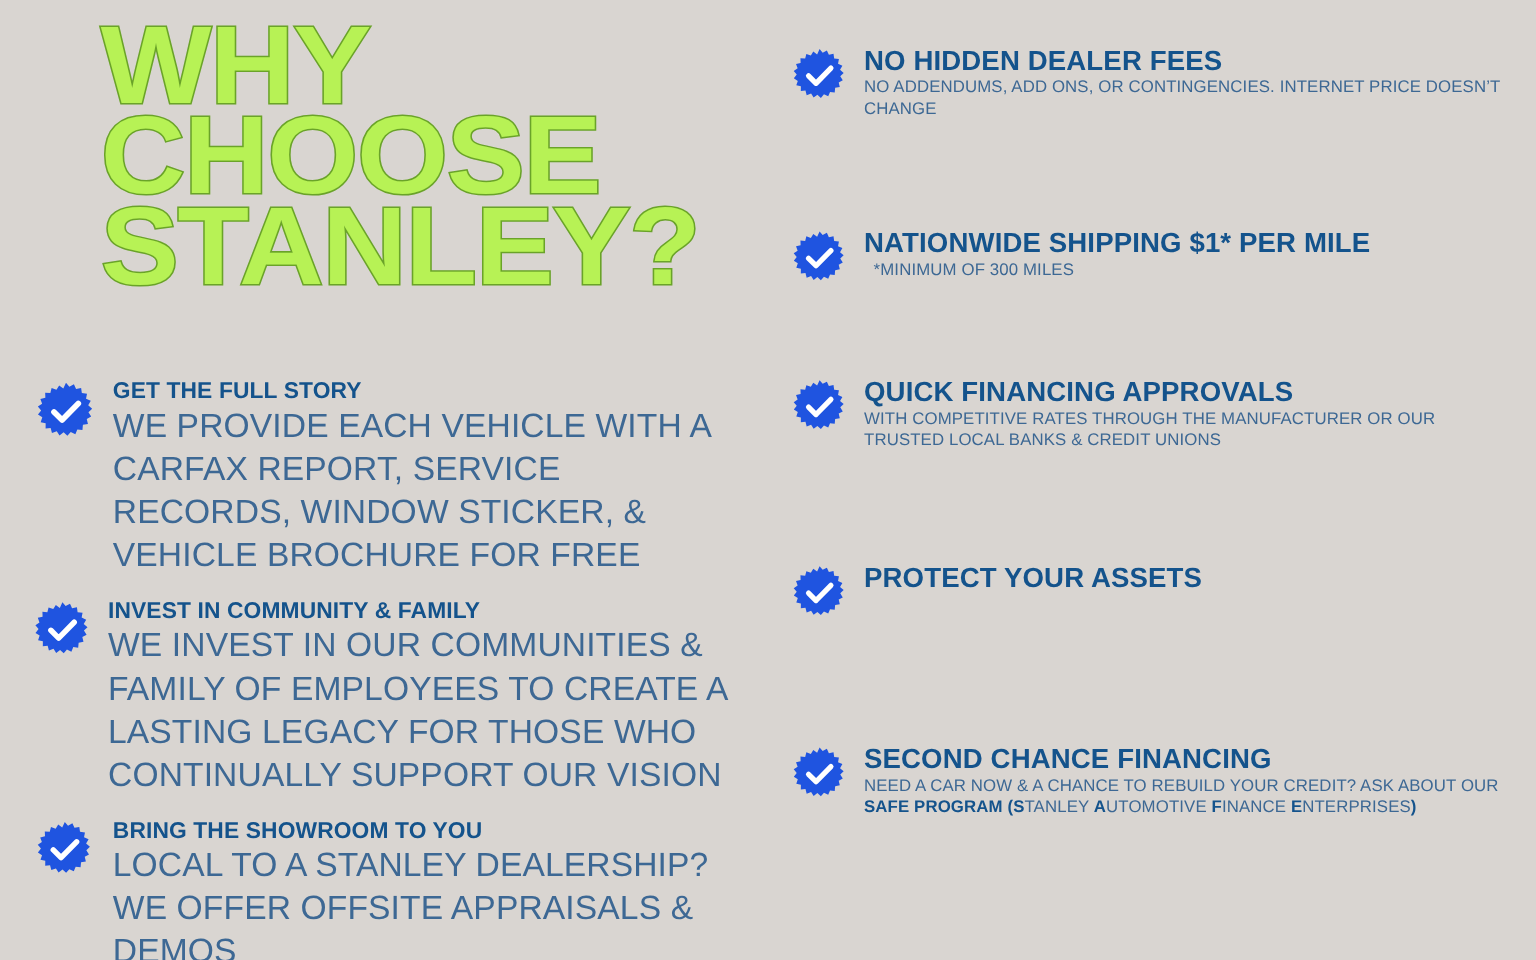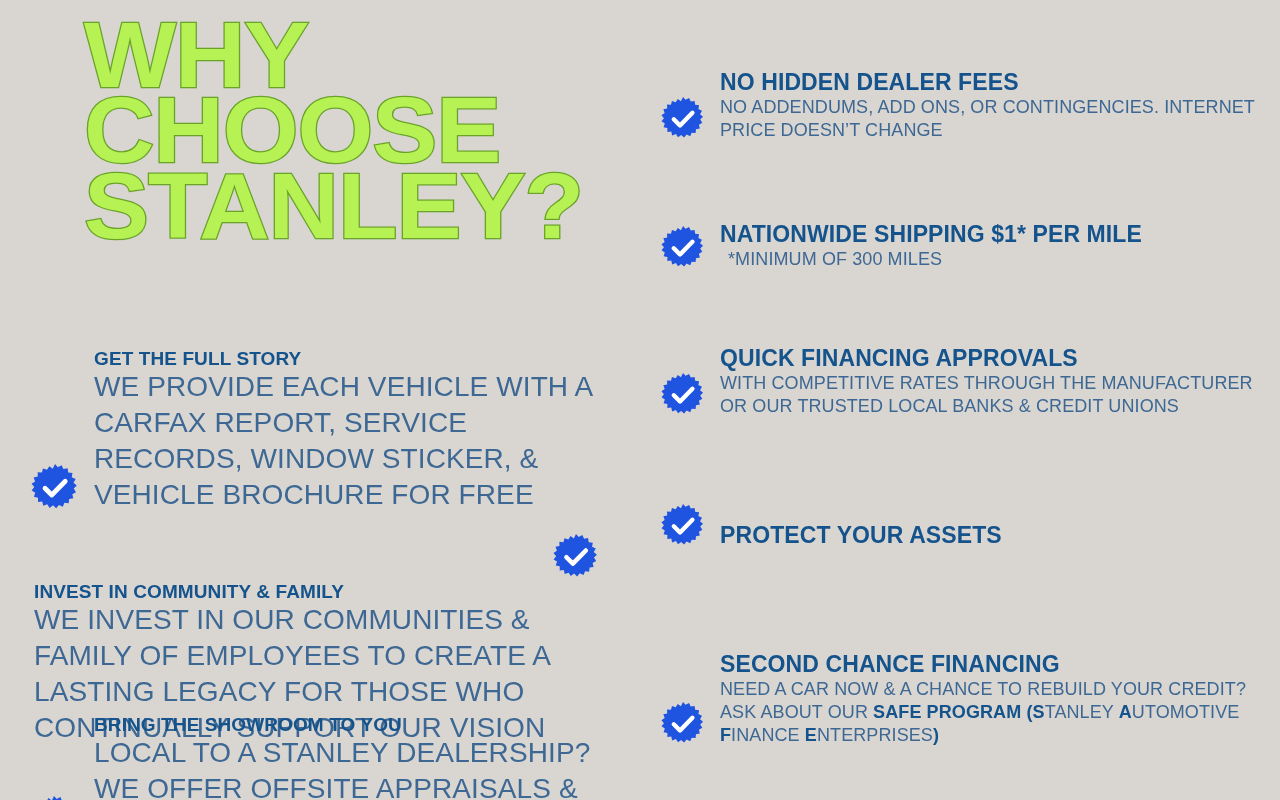--- a/index.html
+++ b/index.html
@@ -53,22 +53,21 @@
     width: 640px;
   }
   .col-right {
     left: 640px;
     width: 640px;
   }
 
   .feature {
     position: absolute;
     display: flex;
-    align-items: flex-end;
-    margin-top: 32px;
+    align-items: flex-start;
   }
 
   .badge {
     flex: 0 0 auto;
     display: block;
     margin-top: 2px;
   }
   .badge svg { display: block; }
 
   .feature-body {
@@ -93,21 +92,21 @@
     font-weight: 400;
   }
 
   .f-desc b {
     color: #14538c;
     font-weight: bold;
   }
 
   
   .lf1 { left: 30px;  top: 316px; width: 580px; }
-  .lf2 { left: 28px;  top: 499px; width: 580px; flex-direction: column; }
+  .lf2 { left: 28px;  top: 499px; width: 580px; }
   .lf3 { left: 30px;  top: 682px; width: 580px; }
 
   .lf1 .badge, .lf2 .badge, .lf3 .badge { margin-right: 8px; }
 
   .lf1 .f-title, .lf2 .f-title, .lf3 .f-title { font-size: 19px; }
   .lf1 .f-desc,  .lf2 .f-desc,  .lf3 .f-desc  { font-size: 28px; }
 
   .lf1 .f-title { padding-left: 6px; }
   .lf1 .f-desc  { padding-left: 6px; }
   .lf2 .f-title { padding-left: 6px; }
@@ -118,21 +117,21 @@
   
   .rf1 { left: 20px; top: 38px;  width: 600px; }
   .rf2 { left: 20px; top: 190px; width: 600px; }
   .rf3 { left: 20px; top: 314px; width: 600px; }
   .rf4 { left: 20px; top: 469px; width: 600px; }
   .rf5 { left: 20px; top: 620px; width: 600px; }
 
   .col-right .badge { margin-right: 10px; }
 
   .col-right .f-title { font-size: 23px; }
-  .col-right .f-desc  { font-size: 18px; }
+  .col-right .f-desc  { font-size: 14px; }
 
   .col-right .f-title,
   .col-right .f-desc { padding-left: 4px; }
 
   .sub-note { padding-left: 12px !important; }
 </style>
 </head>
 <body>
 
 <div class="poster">

